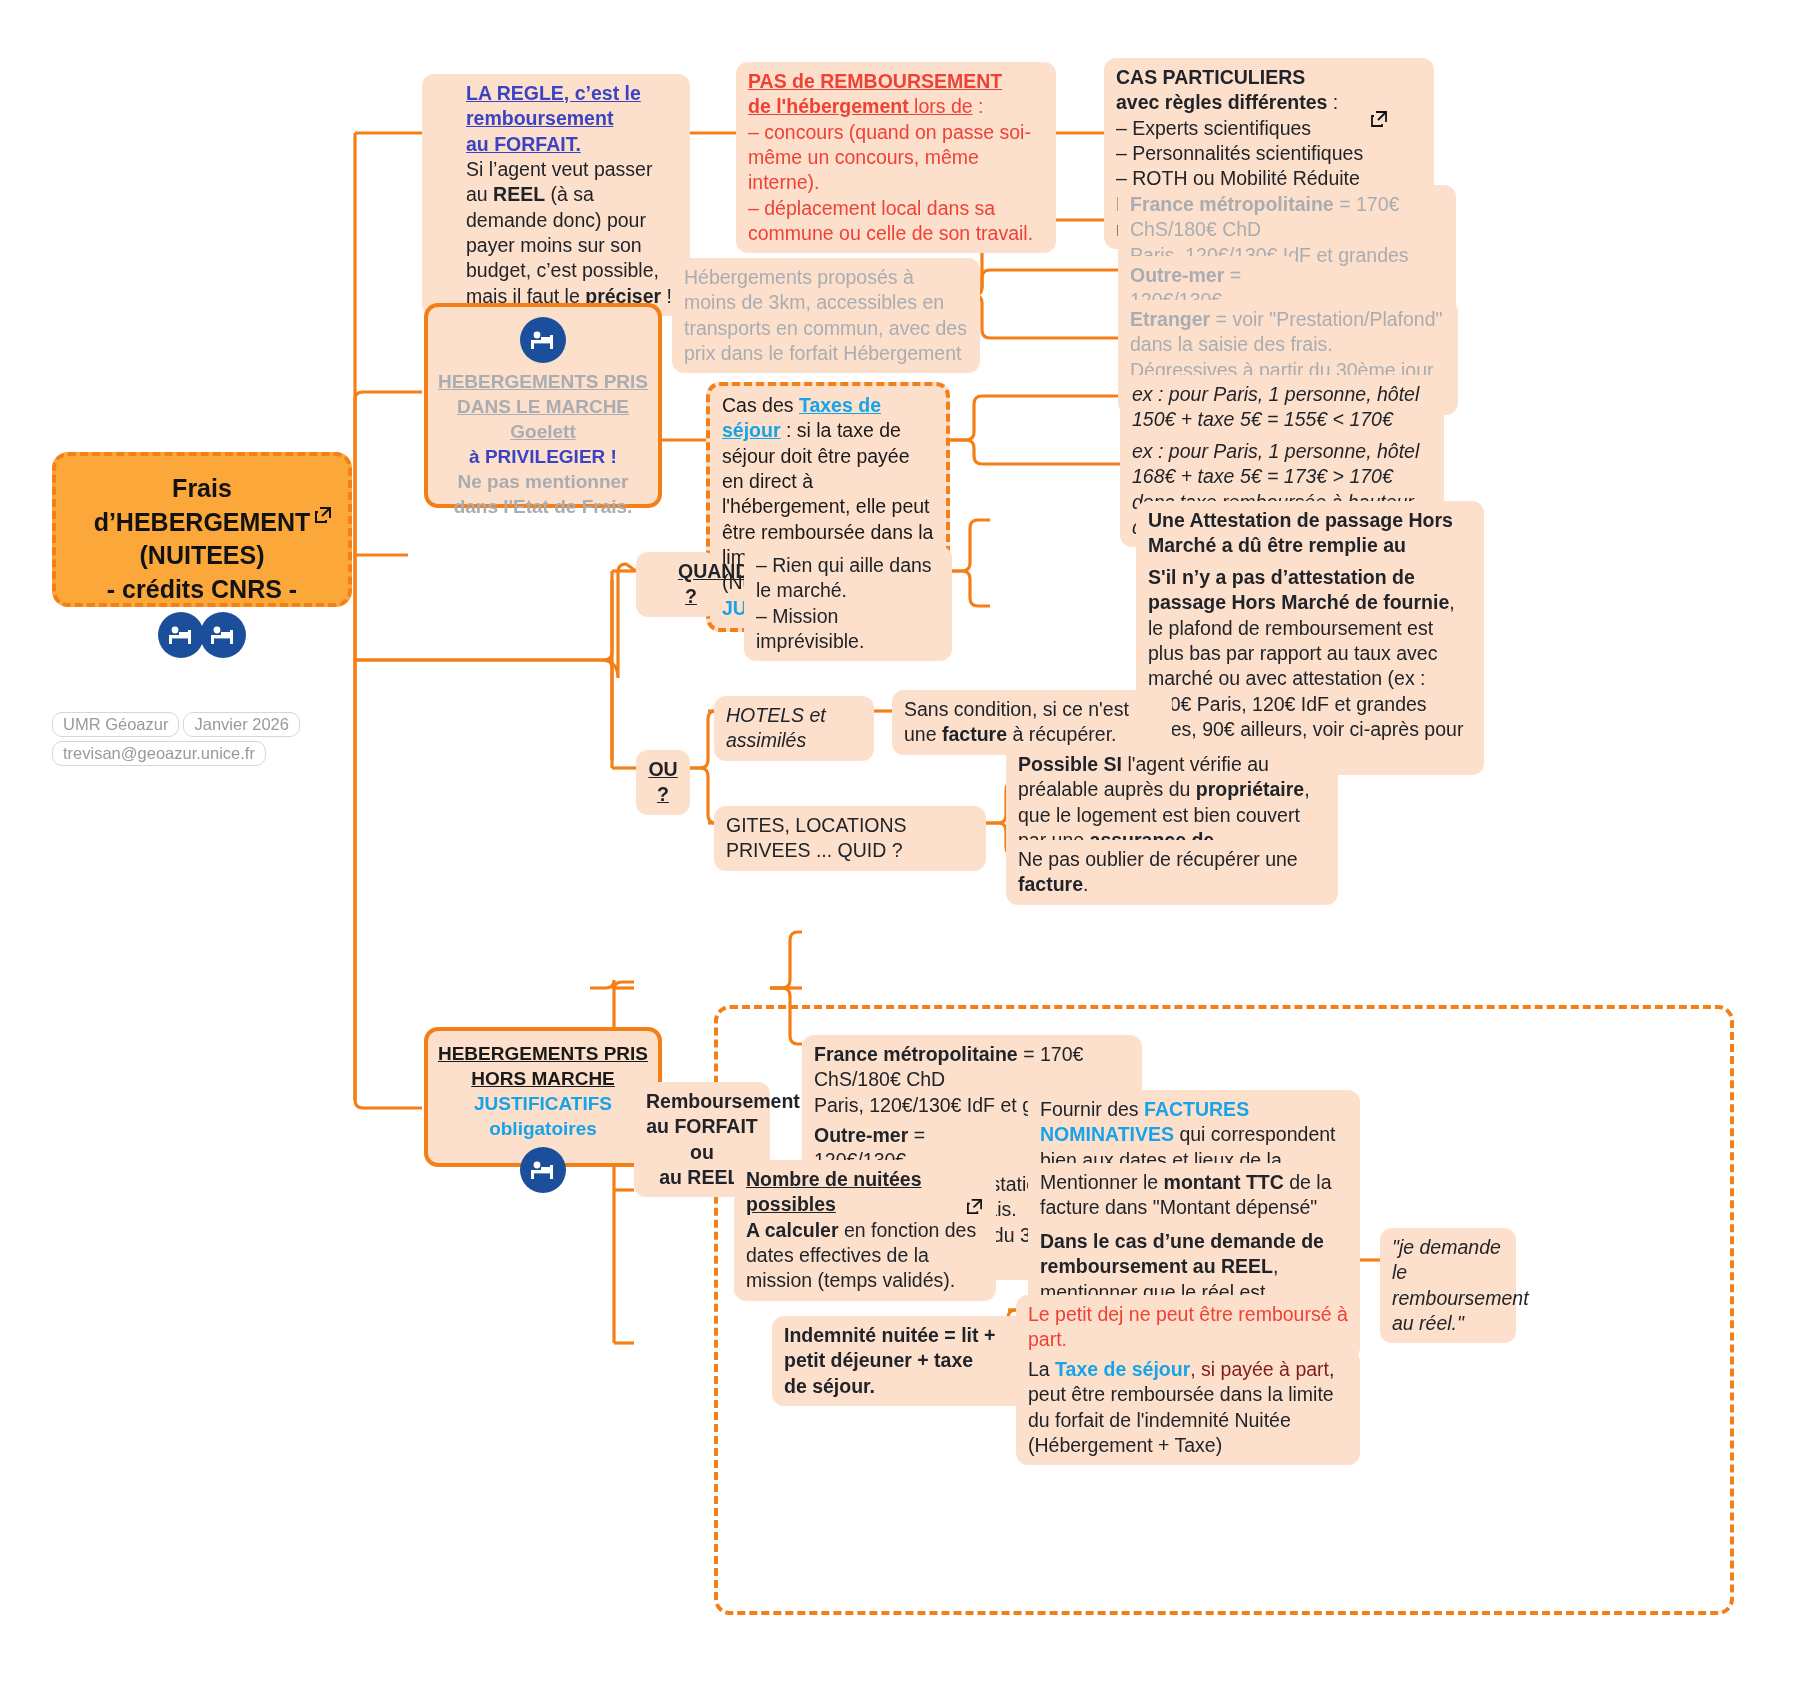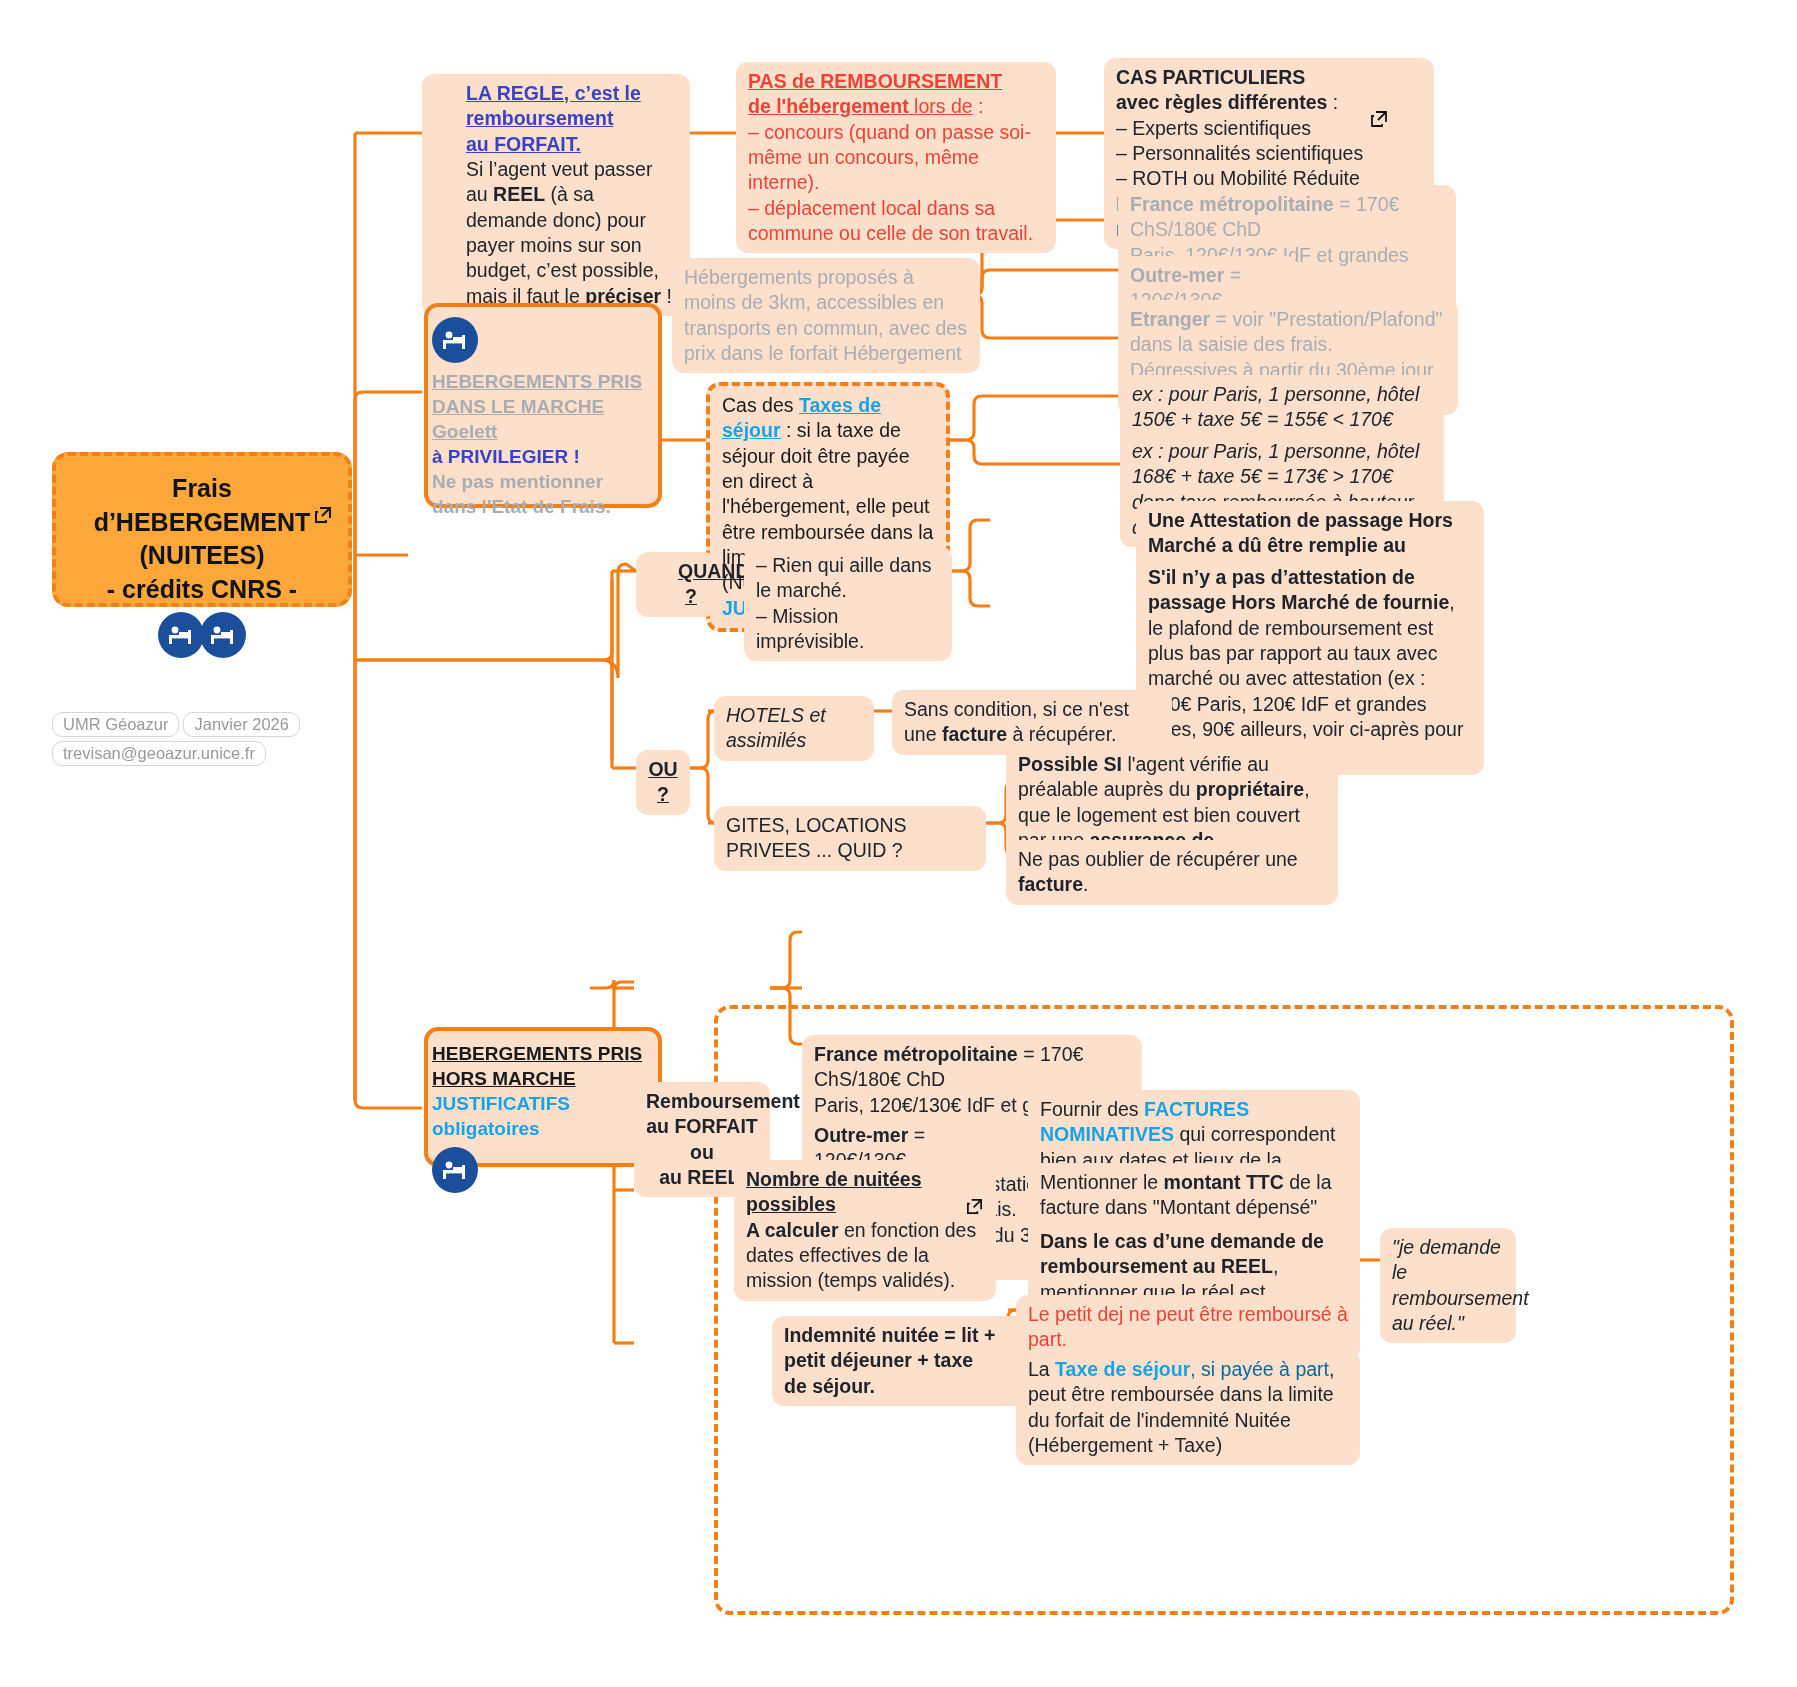--- a/index.html
+++ b/index.html
@@ -13,32 +13,32 @@
 
   .node{position:absolute;box-sizing:border-box;border-radius:12px;background:#fde0cb;
         padding:7px 12px;line-height:1.30;font-size:19.5px;color:#20242a;}
   .node.grey{color:#a9adb2;}
   .node.red{color:#ef4136;}
   .ital{font-style:italic;}
   b{font-weight:bold;}
   .u{text-decoration:underline;}
   .blue{color:#3b43c4;}
   .cyan{color:#17a3e8;}
-  .red{color:#0369a1;}
+  .red{color:#7f1d1d;}
   .greytxt{color:#a9adb2;}
 
   
   .central{
     position:absolute;background:#fca73a;border:4px dashed #f57f17;border-radius:16px;
     text-align:center;font-weight:bold;font-size:25px;color:#121212;line-height:1.34;
     box-sizing:border-box;padding:16px 14px 10px 14px;
   }
   .branch-node{
     position:absolute;background:#fde0cb;border:4px solid #f57f17;border-radius:14px;
-    text-align:left;box-sizing:border-box;padding:10px 4px;line-height:1.32;
+    text-align:center;box-sizing:border-box;padding:10px 4px;line-height:1.32;
     font-weight:bold;font-size:19px;
   }
   .dashbox{
     position:absolute;border:4px dashed #f57f17;border-radius:16px;box-sizing:border-box;
     background:transparent;
   }
   .dashnode{
     position:absolute;border:4px dashed #f57f17;border-radius:14px;box-sizing:border-box;
     background:#fde0cb;padding:7px 12px;font-size:19.5px;line-height:1.30;
   }

